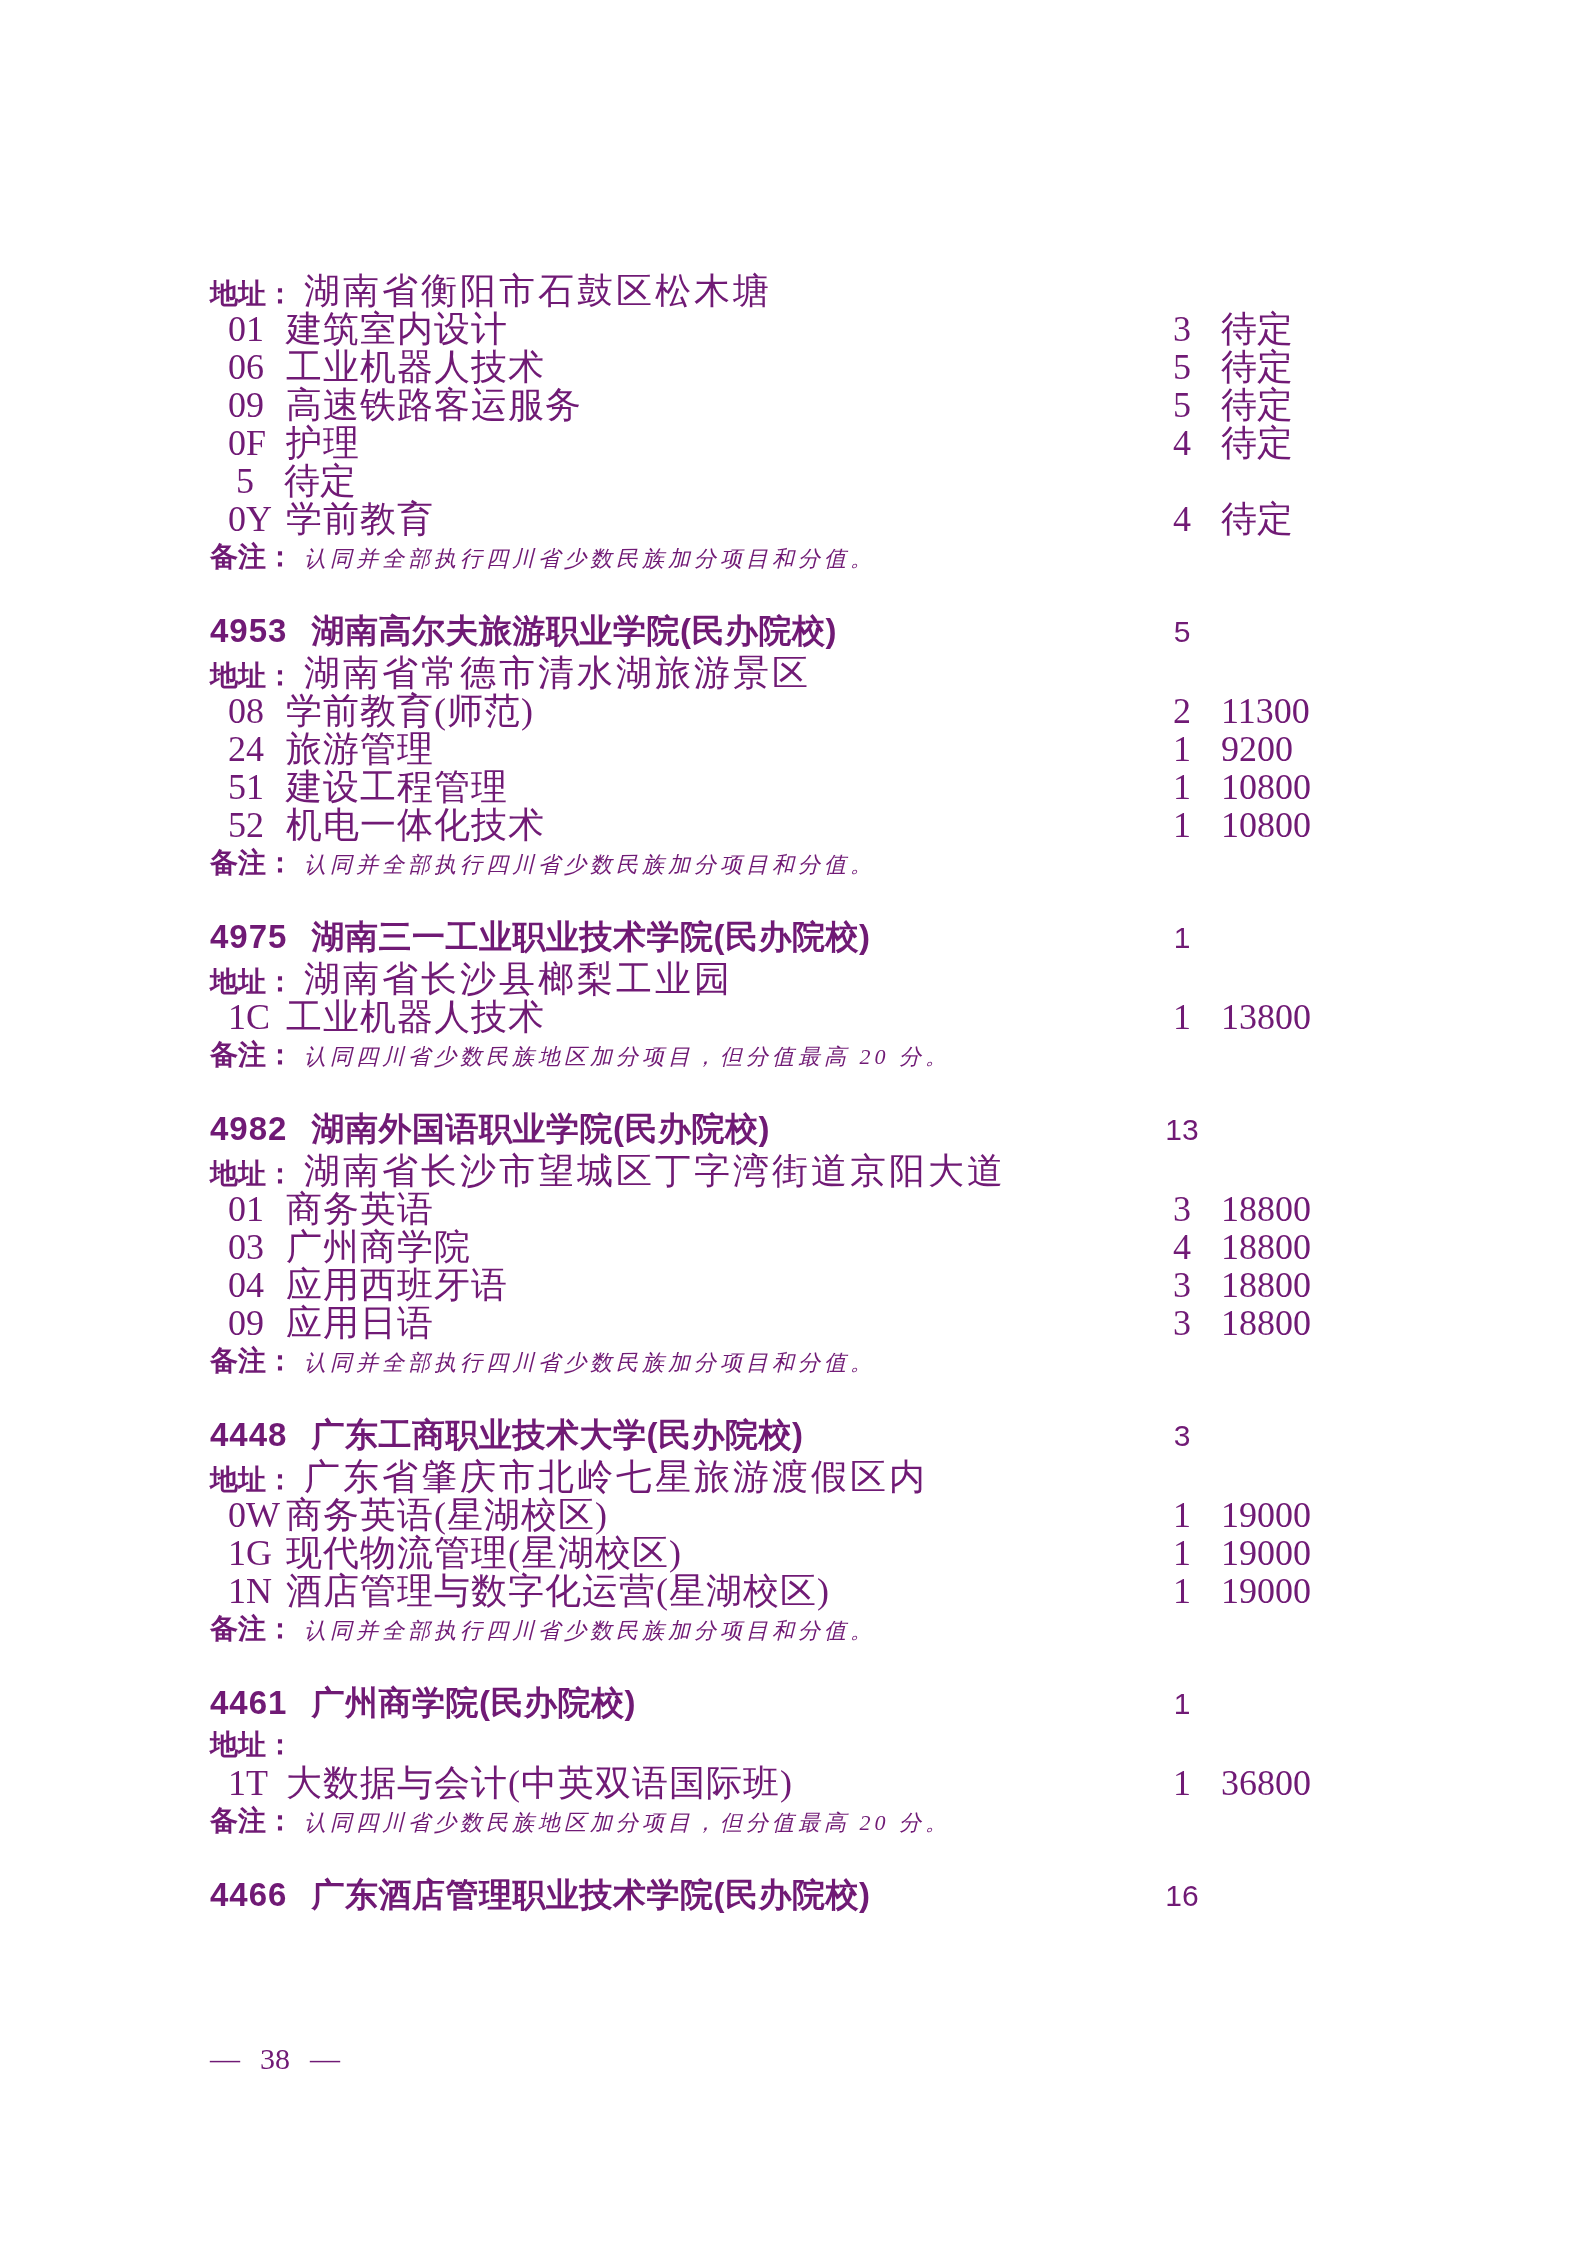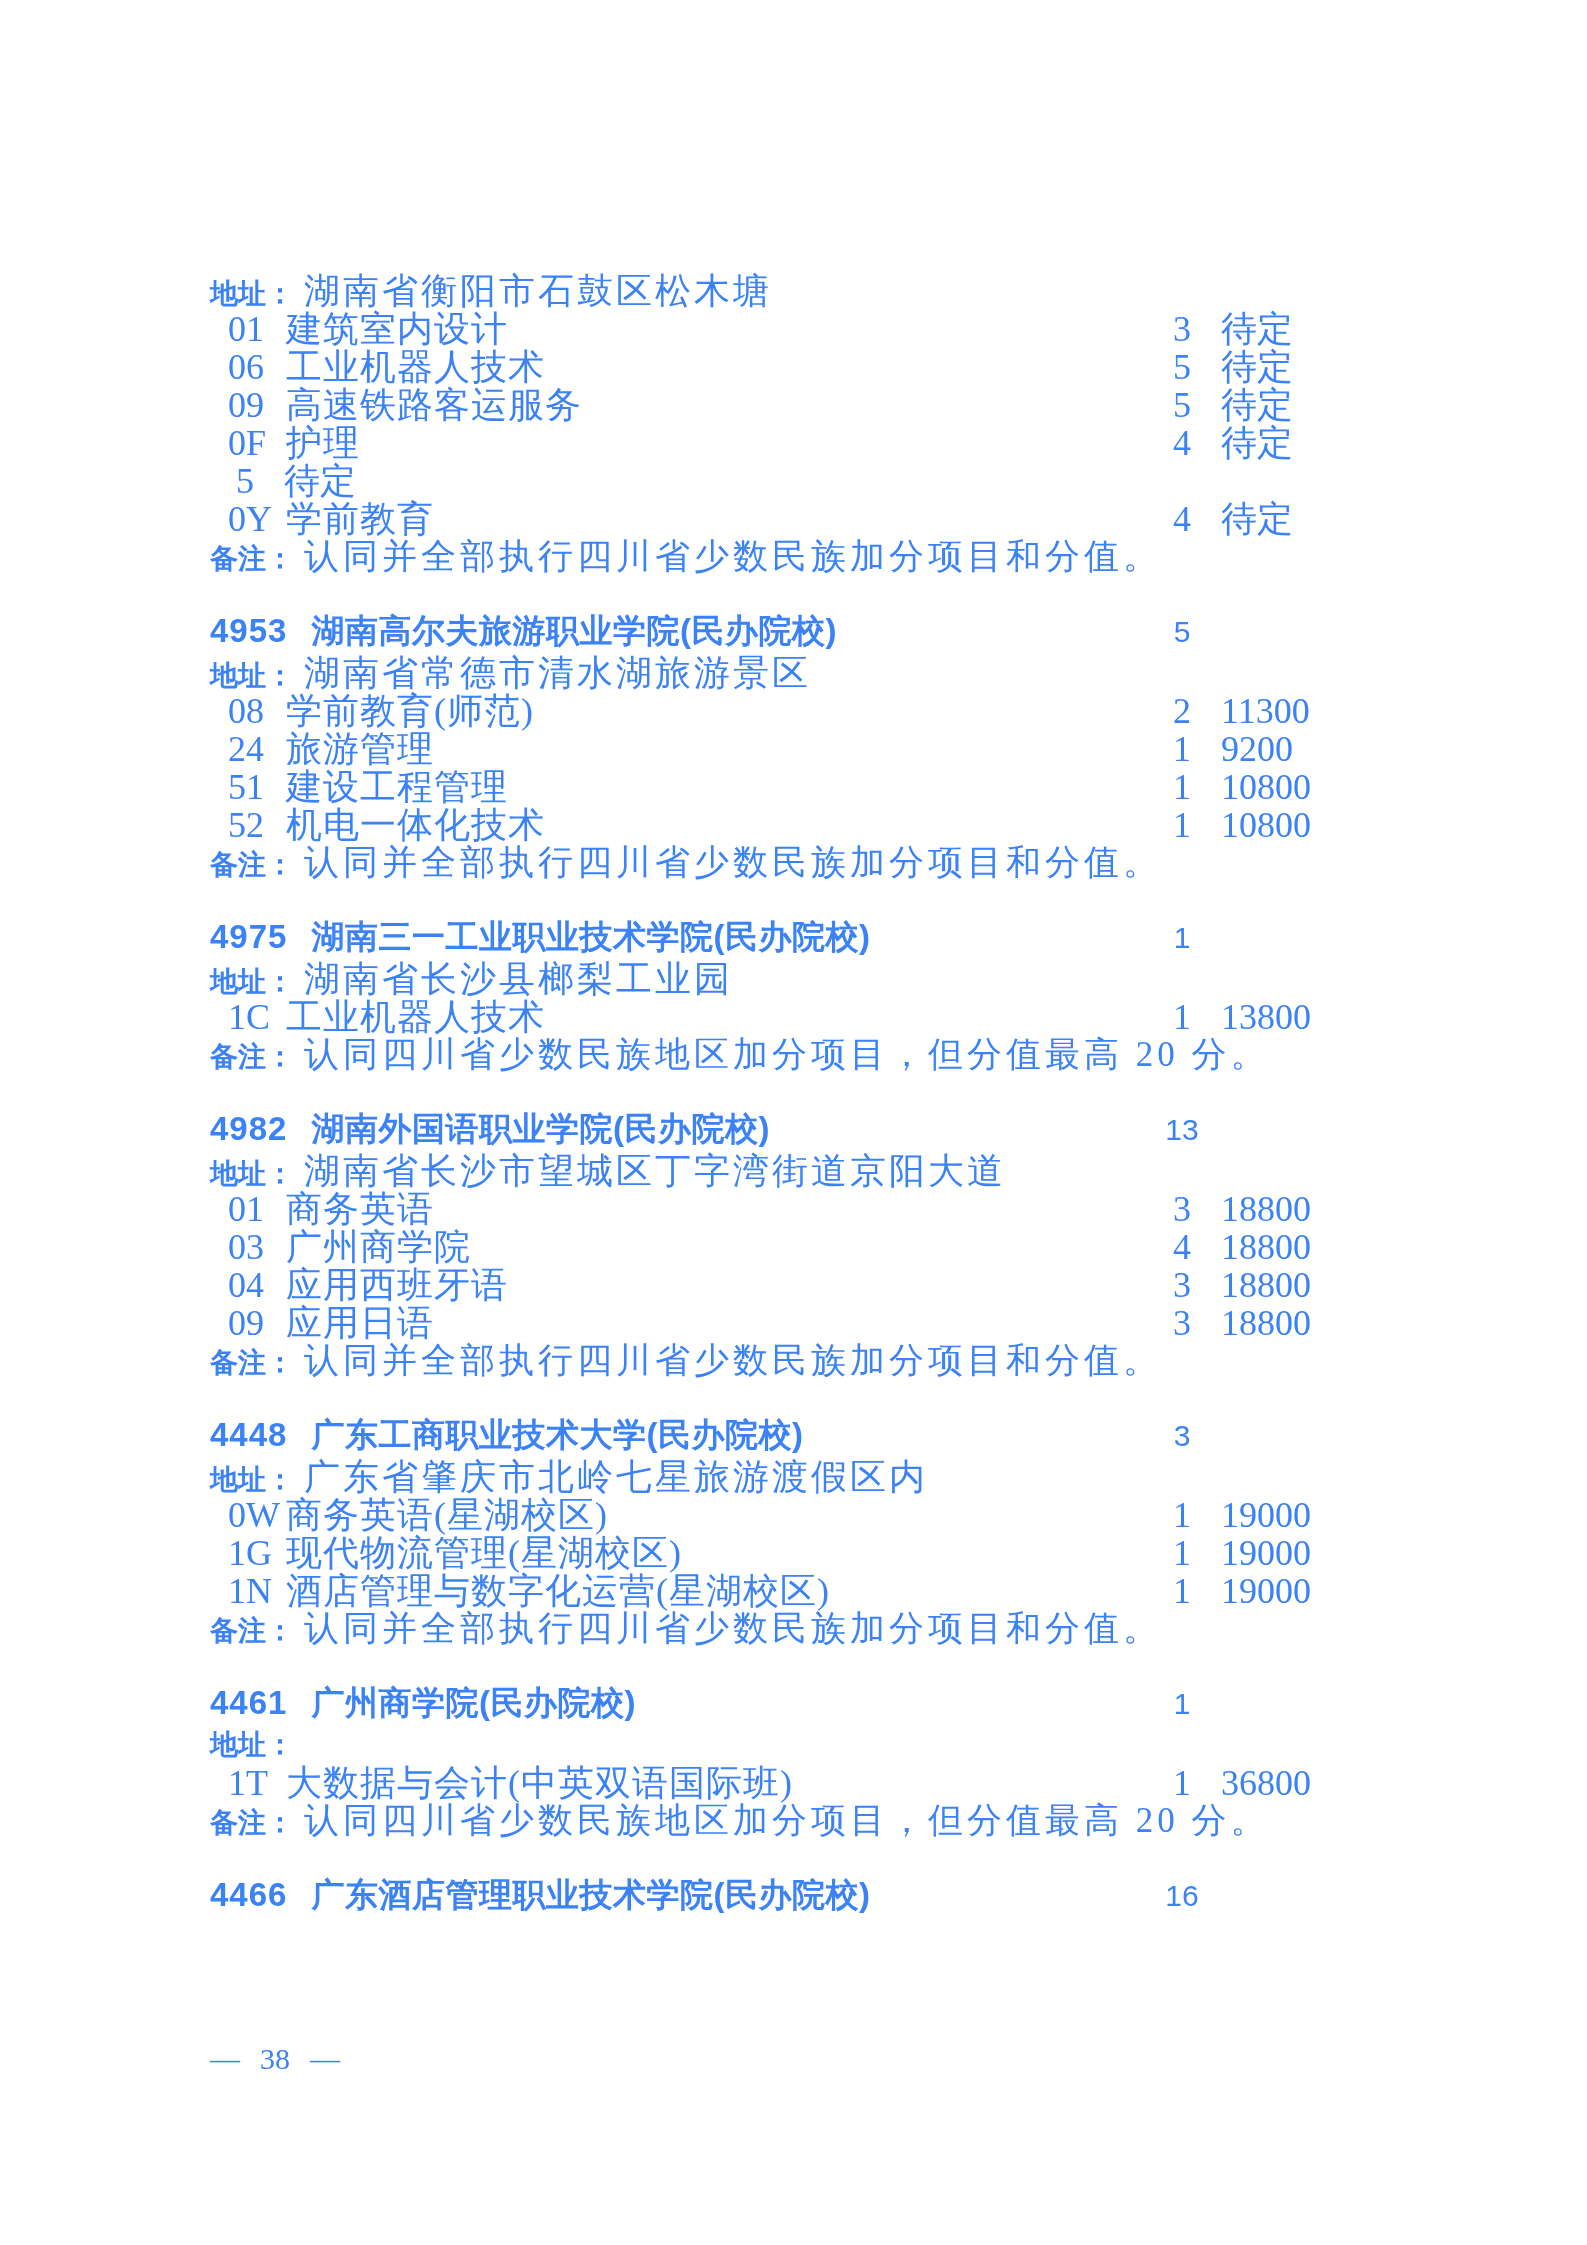--- a/index.html
+++ b/index.html
@@ -2,21 +2,21 @@
 <html><head>
 <meta charset="utf-8">
 <style>
   * { box-sizing: border-box; }
   html, body { margin: 0; padding: 0; background: #ffffff; }
   .page {
     position: relative;
     width: 1587px;
     height: 2245px;
     background: #ffffff;
-    color: #3b82f6;
+    color: #701a75;
     overflow: hidden;
     font-family: "Liberation Serif", serif;
   }
   .content {
     position: absolute;
     left: 210px;
     top: 272px;
     width: 1157px;
   }
   .row { display: flex; align-items: baseline; }
@@ -42,21 +42,21 @@
 
   .addr-row, .remark-row { height: 38px; line-height: 38px; font-size: 28px; }
   .label {
     font-family: "Liberation Sans", sans-serif;
     font-weight: bold;
     font-size: 28px;
     margin-right: 10px;
     white-space: nowrap;
   }
   .addr-value { font-size: 36px; letter-spacing: 3px; }
-  .remark-value { font-size: 35px; letter-spacing: 4px; }
+  .remark-value { font-size: 22px; letter-spacing: 4px; font-style: italic; }
 
   .major-row { height: 38px; line-height: 38px; font-size: 36px; }
   .major-left { flex: 1; display: flex; padding-left: 18px; }
   .major-code { width: 58px; }
   .major-name { letter-spacing: 1px; }
 
   .col-count { width: 70px; text-align: center; }
   .col-fee { width: 150px; text-align: left; padding-left: 4px; }
 
   .footer {

